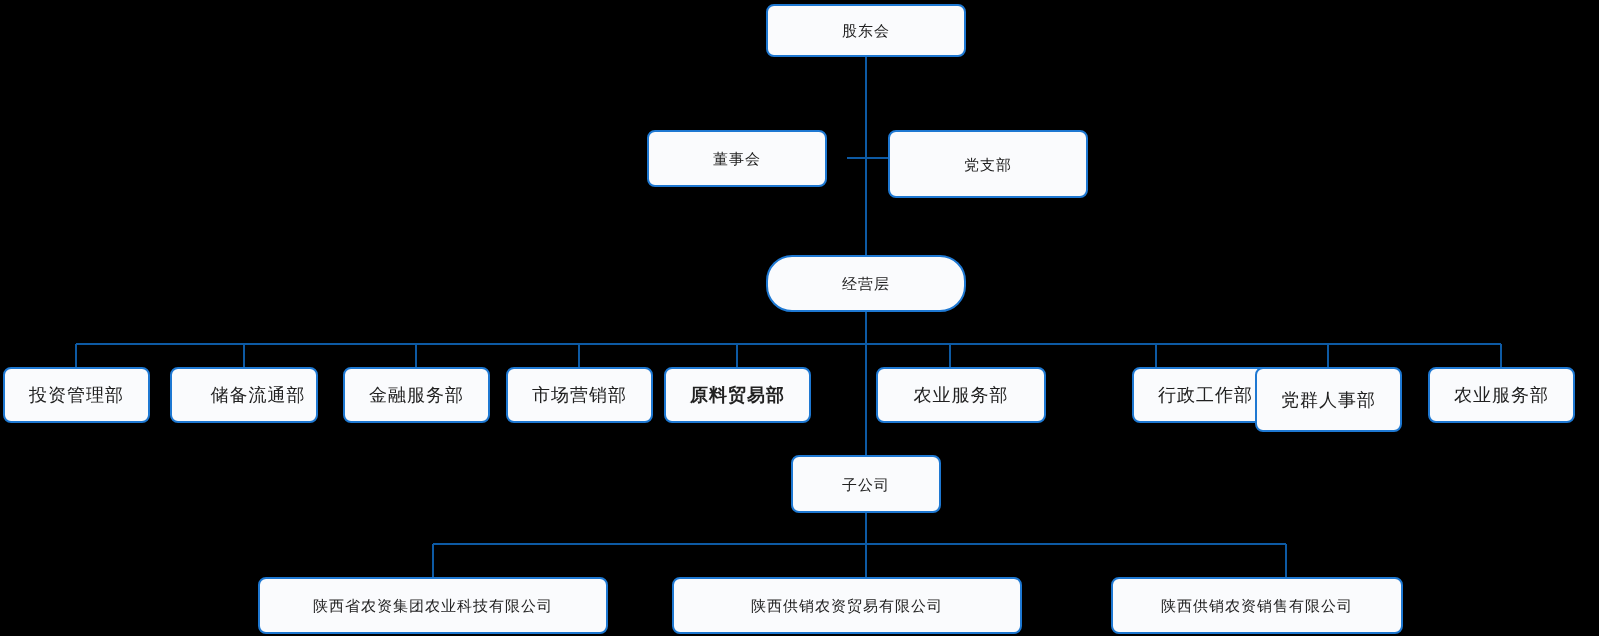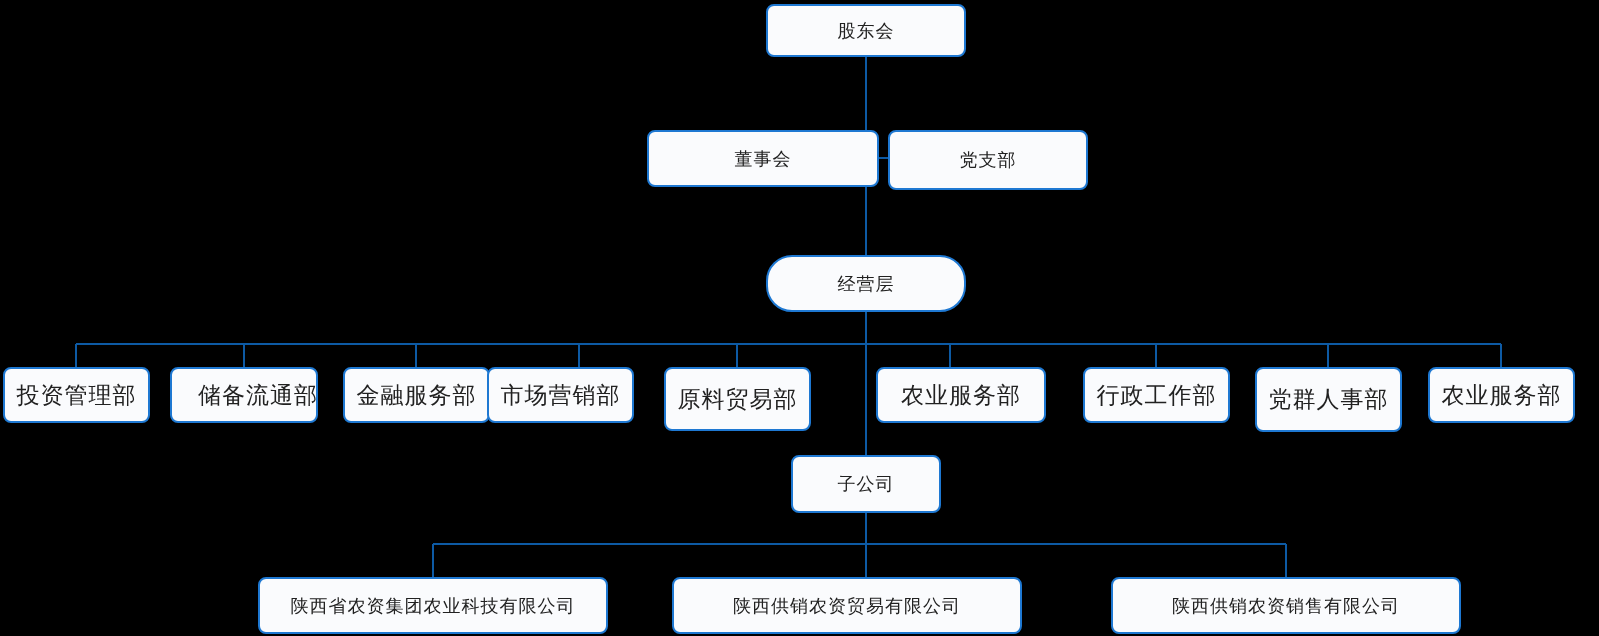--- a/index.html
+++ b/index.html
@@ -27,27 +27,27 @@
     background: var(--box-fill, #fafbfd);
     border: 2px solid var(--box-border, #1e78d2);
     border-radius: 8px;
     display: flex;
     align-items: center;
     justify-content: center;
     z-index: 1;
   }
   .org-node .label {
     color: var(--text, #212121);
-    font-size: 18px;
+    font-size: 15px;
     line-height: 1;
     letter-spacing: 1px;
     white-space: nowrap;
   }
   .org-node.small .label {
-    font-size: 23px;
+    font-size: 18px;
   }
 </style>
 </head>
 <body>
 
 <div class="canvas" style="--bg: #000000; --box-fill: #fafbfd; --box-border: #1e78d2; --text: #212121;">
   <svg class="wires" width="1599" height="636" viewBox="0 0 1599 636">
       <line x1="866" y1="57" x2="866" y2="255" stroke="#0d5aa4" stroke-width="2"></line>
       <line x1="847" y1="158" x2="888" y2="158" stroke="#0d5aa4" stroke-width="2"></line>
       <line x1="866" y1="312" x2="866" y2="455" stroke="#0d5aa4" stroke-width="2"></line>
@@ -63,62 +63,62 @@
       <line x1="1501" y1="344" x2="1501" y2="367" stroke="#0d5aa4" stroke-width="2"></line>
       <line x1="866" y1="513" x2="866" y2="577" stroke="#0d5aa4" stroke-width="2"></line>
       <line x1="433" y1="544" x2="1286" y2="544" stroke="#0d5aa4" stroke-width="2"></line>
       <line x1="433" y1="544" x2="433" y2="577" stroke="#0d5aa4" stroke-width="2"></line>
       <line x1="1286" y1="544" x2="1286" y2="577" stroke="#0d5aa4" stroke-width="2"></line>
     </svg>
   <div id="nodes-layer">
       <div class="org-node" style="left: 766px; top: 4px; width: 200px; height: 53px;">
         <span class="label">股东会</span>
       </div>
-      <div class="org-node" style="left: 647px; top: 130px; width: 232px; height: 57px;">
+      <div class="org-node" style="left: 647px; top: 130px; width: 180px; height: 57px;">
         <span class="label">董事会</span>
       </div>
-      <div class="org-node" style="left: 888px; top: 130px; width: 200px; height: 60px;">
+      <div class="org-node" style="left: 888px; top: 130px; width: 200px; height: 68px;">
         <span class="label">党支部</span>
       </div>
       <div class="org-node" style="left: 766px; top: 255px; width: 200px; height: 57px; border-radius: 26px;">
         <span class="label">经营层</span>
       </div>
       <div class="org-node small" style="left: 3px; top: 367px; width: 147px; height: 56px;">
         <span class="label">投资管理部</span>
       </div>
       <div class="org-node small" style="left: 170px; top: 367px; width: 148px; height: 56px; padding-left: 28px;">
         <span class="label">储备流通部</span>
       </div>
       <div class="org-node small" style="left: 343px; top: 367px; width: 147px; height: 56px;">
         <span class="label">金融服务部</span>
       </div>
-      <div class="org-node small" style="left: 487px; top: 367px; width: 147px; height: 56px;">
+      <div class="org-node small" style="left: 506px; top: 367px; width: 147px; height: 56px;">
         <span class="label">市场营销部</span>
       </div>
-      <div class="org-node small" style="left: 664px; top: 367px; width: 147px; height: 64px;">
+      <div class="org-node small" style="left: 664px; top: 367px; width: 147px; height: 56px; font-weight: bold;">
         <span class="label">原料贸易部</span>
       </div>
       <div class="org-node small" style="left: 876px; top: 367px; width: 170px; height: 56px;">
         <span class="label">农业服务部</span>
       </div>
-      <div class="org-node small" style="left: 1083px; top: 367px; width: 147px; height: 56px;">
+      <div class="org-node small" style="left: 1132px; top: 367px; width: 147px; height: 56px;">
         <span class="label">行政工作部</span>
       </div>
       <div class="org-node small" style="left: 1255px; top: 367px; width: 147px; height: 65px;">
         <span class="label">党群人事部</span>
       </div>
       <div class="org-node small" style="left: 1428px; top: 367px; width: 147px; height: 56px;">
         <span class="label">农业服务部</span>
       </div>
       <div class="org-node" style="left: 791px; top: 455px; width: 150px; height: 58px;">
         <span class="label">子公司</span>
       </div>
       <div class="org-node" style="left: 258px; top: 577px; width: 350px; height: 57px;">
         <span class="label">陕西省农资集团农业科技有限公司</span>
       </div>
       <div class="org-node" style="left: 672px; top: 577px; width: 350px; height: 57px;">
         <span class="label">陕西供销农资贸易有限公司</span>
       </div>
-      <div class="org-node" style="left: 1111px; top: 577px; width: 350px; height: 57px;">
+      <div class="org-node" style="left: 1111px; top: 577px; width: 292px; height: 57px;">
         <span class="label">陕西供销农资销售有限公司</span>
       </div>
     </div>
 </div>
 
 </body></html>

